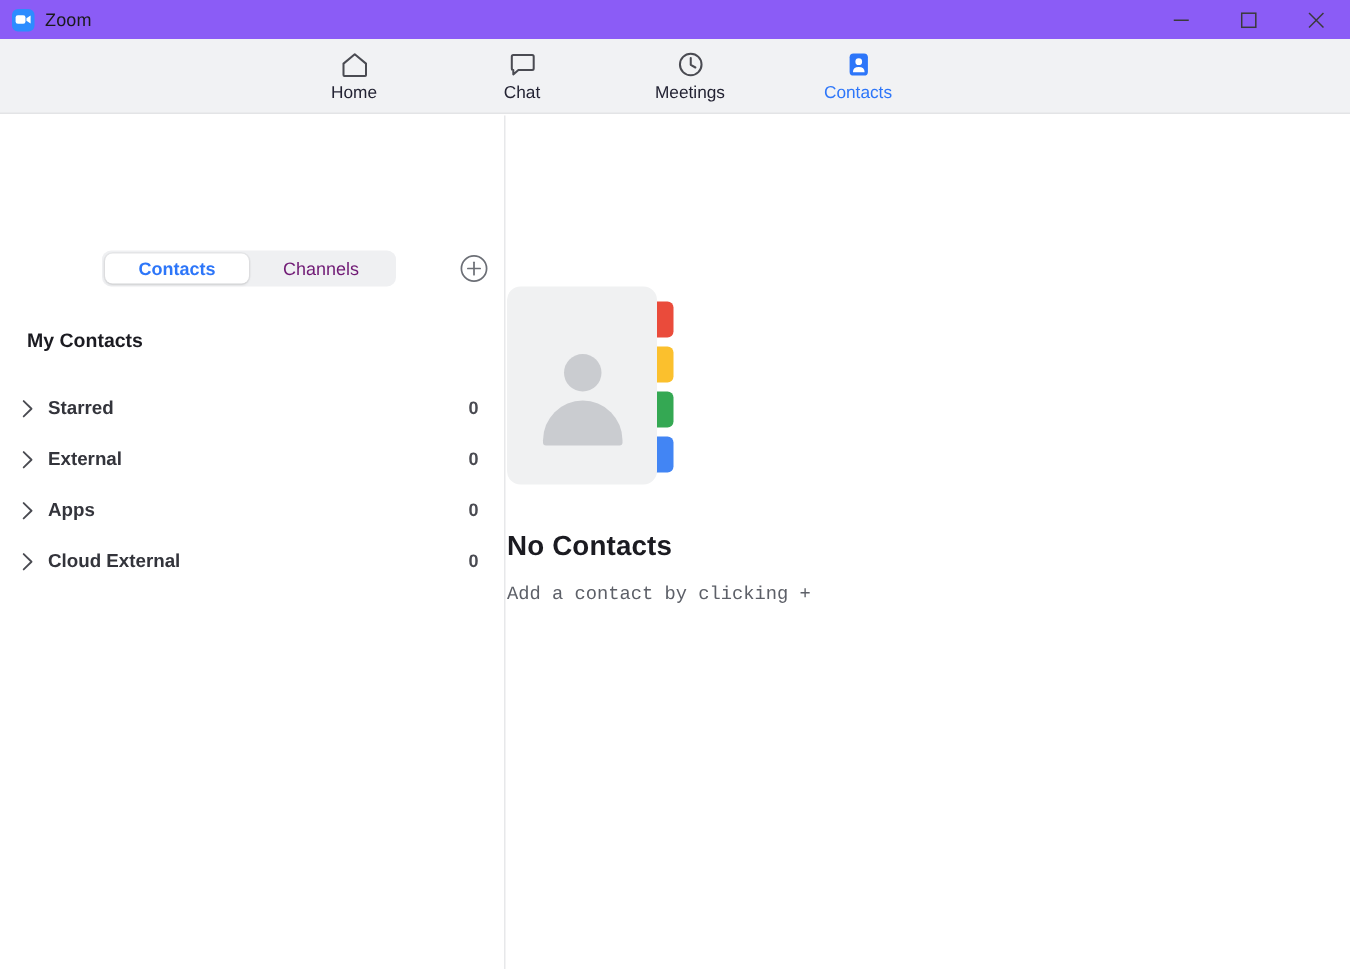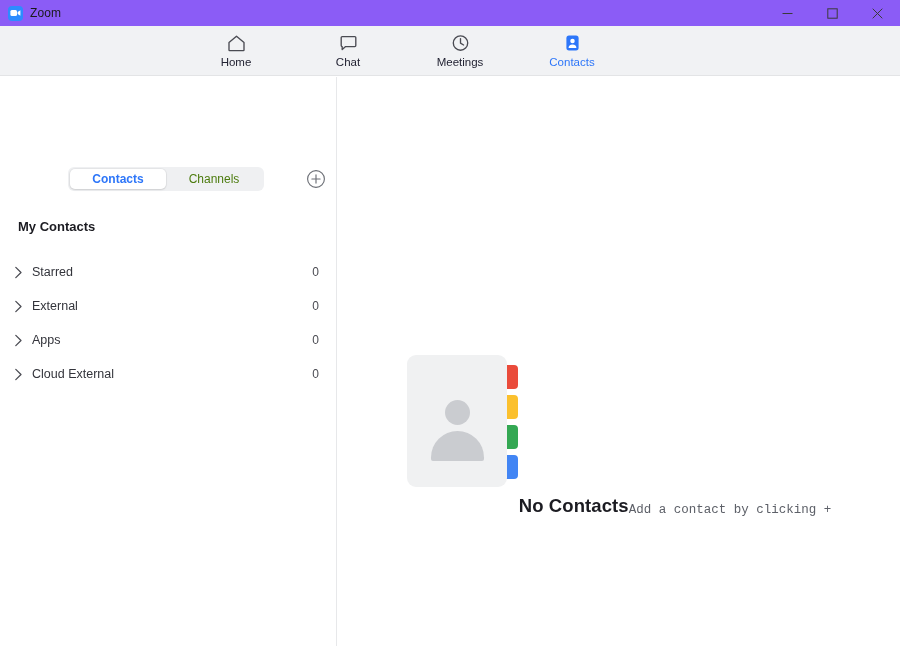--- a/index.html
+++ b/index.html
@@ -112,21 +112,21 @@
   }
   .segmented {
     position: absolute; left: 68px; top: 90px;
     display: flex;
     width: 196px; height: 24px;
     background: #EFF0F2; border-radius: 6px;
     padding: 2px;
   }
   .seg {
     flex: 1; display: flex; align-items: center; justify-content: center;
-    font-size: 12px; color: #4d7c0f; border-radius: 5px; cursor: default;
+    font-size: 12px; color: #701a75; border-radius: 5px; cursor: default;
   }
   .seg.active {
     background: #ffffff; color: #2D76F9; font-weight: bold;
     box-shadow: 0 0 0 1px rgba(0,0,0,0.04), 0 1px 2px rgba(0,0,0,0.10);
   }
   .add-btn {
     position: absolute; left: 306px; top: 92px;
     width: 20px; height: 20px; cursor: default;
   }
   .add-btn svg { display: block; }
@@ -136,35 +136,36 @@
     font-size: 13px; font-weight: bold; color: #1b1b21;
   }
 
   .group-list { position: absolute; left: 0; top: 178px; width: 337px; }
   .group-row {
     position: relative;
     height: 34px;
     display: flex; align-items: center;
     padding: 0 18px 0 14px;
     cursor: default;
+    font-weight: bold;
   }
   .chev { width: 18px; display: flex; align-items: center; justify-content: flex-start; }
   .chev svg { display: block; }
   .group-label { font-size: 12.5px; color: #33343b; flex: 1; }
   .group-count { font-size: 12px; color: #4a4b52; }
 
   
   .main {
     position: absolute; left: 338px; top: 77px;
     width: 562px; height: 569px;
     background: #ffffff;
   }
   .empty {
     position: absolute; left: 0; top: 0; width: 562px; height: 440px;
-    display: flex; flex-direction: row; align-items: flex-end; justify-content: center;
+    display: flex; flex-direction: column; align-items: flex-start; justify-content: center;
   }
   .illus {
     position: relative; width: 112px; height: 132px; margin-bottom: 30px;
   }
   .book {
     position: absolute; left: 0; top: 0;
     width: 100px; height: 132px;
     background: #F0F1F2; border-radius: 9px;
   }
   .person-head {

